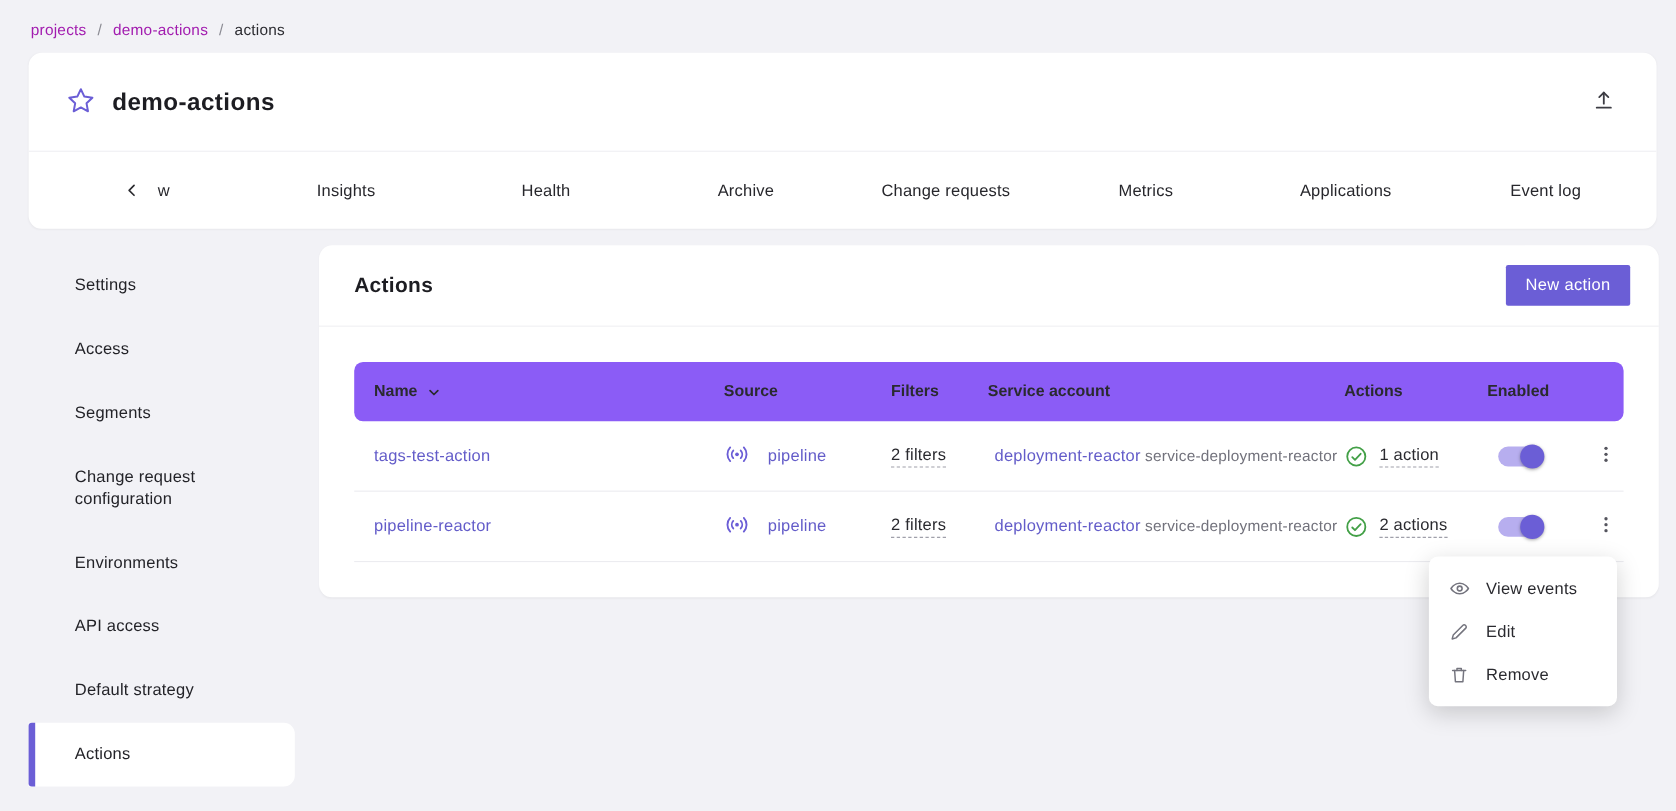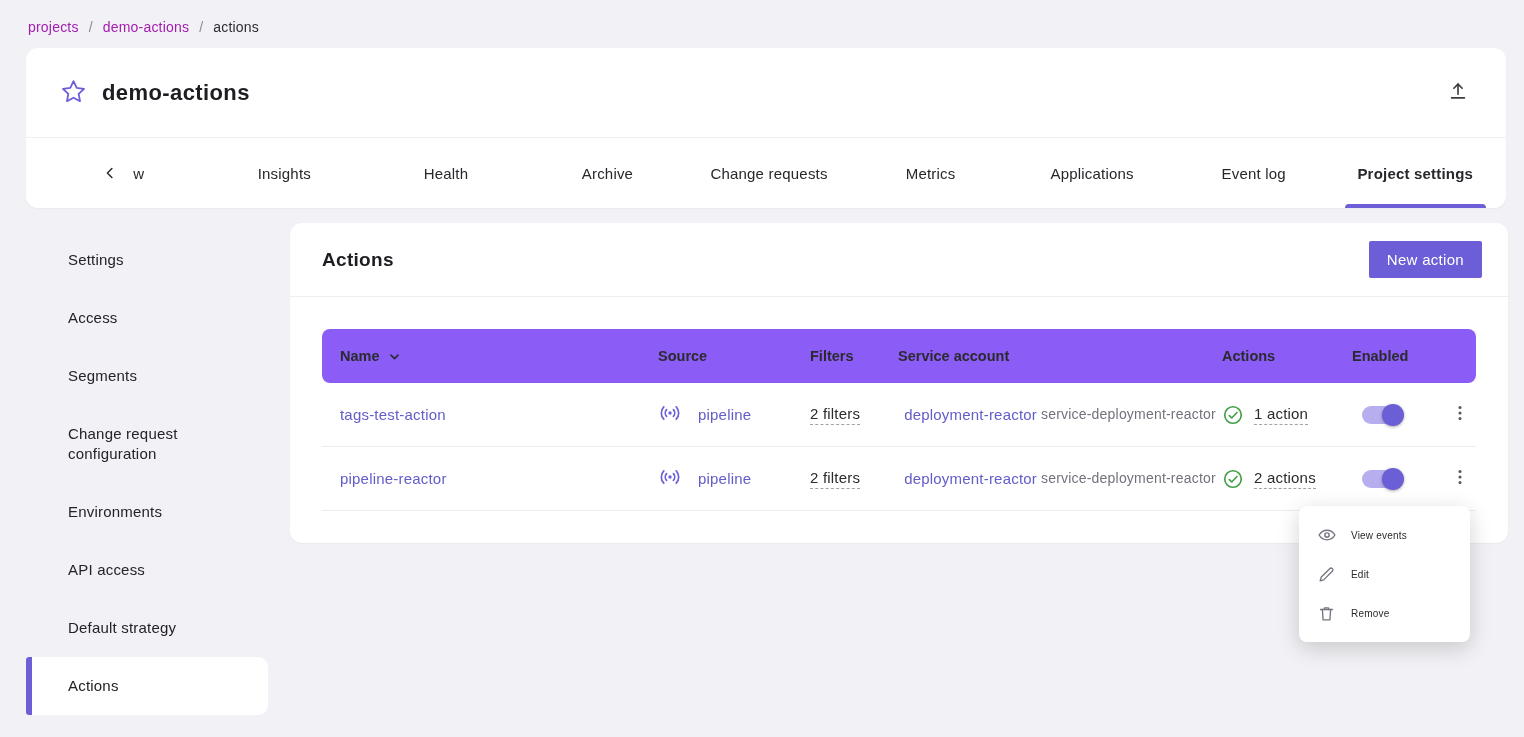--- a/index.html
+++ b/index.html
@@ -63,21 +63,21 @@
   .svc-sub { color:#72727c; font-size:14px; letter-spacing:.2px; }
   .actions-cell { gap:10px; }
   .check-icon { display:flex; align-items:center; }
   .toggle { position:relative; width:40px; height:18px; margin-left:10px; background:#b7aeef; border-radius:10px; cursor:pointer; }
   .toggle .knob { position:absolute; right:-2px; top:-2px; width:22px; height:22px; background:#6b5ed6; border-radius:50%; box-shadow:0 1px 3px rgba(0,0,0,.35); }
   .kebab-cell { justify-content:center; }
   .kebab-btn { background:none; border:none; cursor:pointer; display:flex; align-items:center; justify-content:center; width:32px; height:32px; border-radius:50%; }
 
   
   .context-menu { position:absolute; left:1299px; top:506px; width:171px; background:#fff; border-radius:8px; box-shadow:0 6px 22px rgba(0,0,0,.18); padding:9px 0; z-index:20; }
-  .menu-item { display:flex; align-items:center; gap:14px; padding:10px 18px; font-size:10px; letter-spacing:.2px; color:#2a2a2f; cursor:pointer; }
+  .menu-item { display:flex; align-items:center; gap:14px; padding:10px 18px; font-size:15px; letter-spacing:.2px; color:#2a2a2f; cursor:pointer; }
   .menu-icon { display:flex; align-items:center; width:20px; }
 </style>
 </head>
 <body>
 
 <div class="page">
 
   <nav class="breadcrumb">
     <a class="crumb-link">projects</a>
     <span class="crumb-sep">/</span>
@@ -131,24 +131,20 @@
         </button>
       <button class="tab">
           <span>Metrics</span>
         </button>
       <button class="tab">
           <span>Applications</span>
         </button>
       <button class="tab">
           <span>Event log</span>
         </button>
-      <button class="tab active">
-          <span>Project settings</span>
-          <span class="underline"></span>
-        </button>
     </div>
   </section>
 
   <div class="main">
 
     <aside class="sidebar">
       <div class="side-item"><span class="active-bar"></span><span>Settings</span></div>
       <div class="side-item"><span class="active-bar"></span><span>Access</span></div>
       <div class="side-item"><span class="active-bar"></span><span>Segments</span></div>
       <div class="side-item"><span class="active-bar"></span><span>Change request configuration</span></div>

